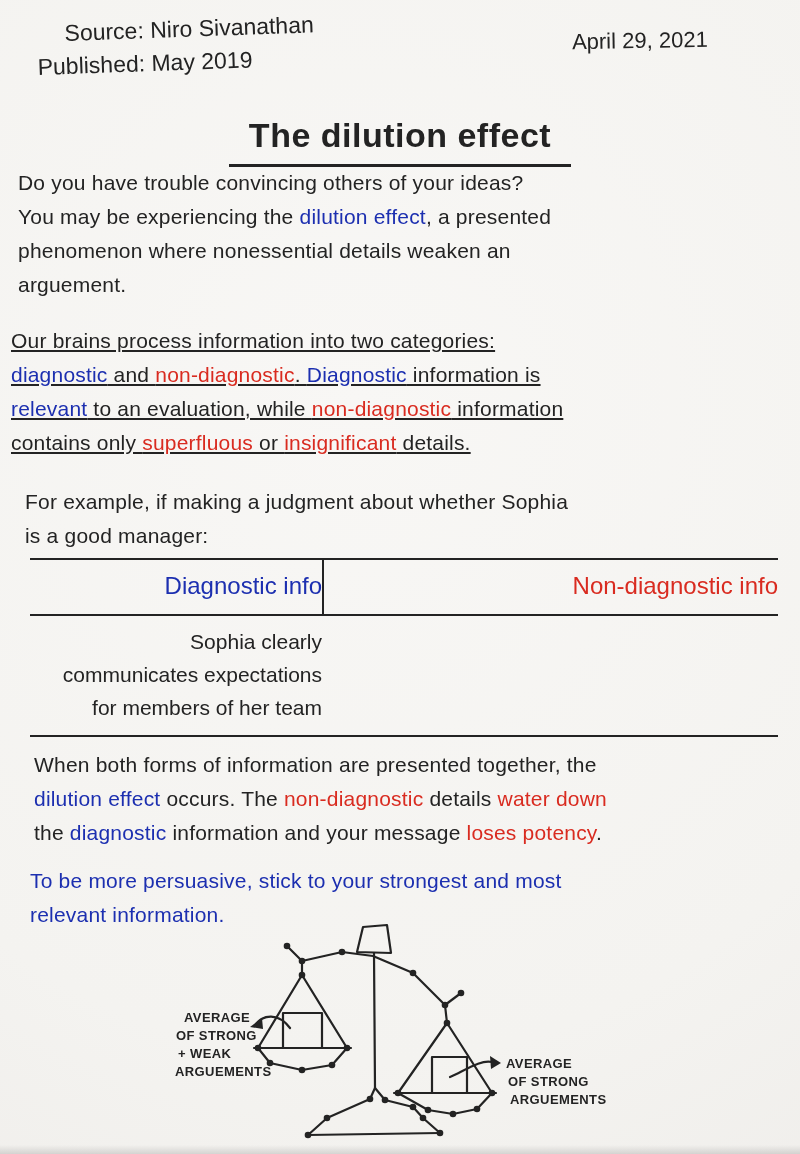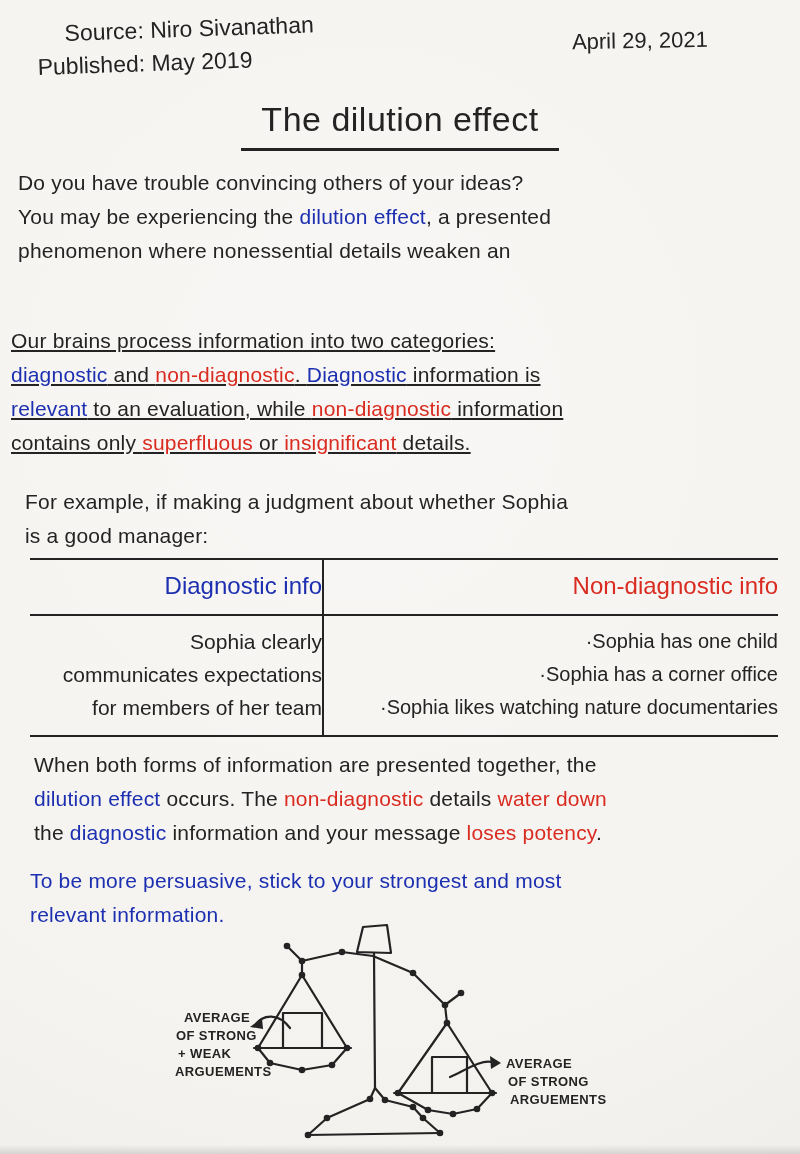--- a/index.html
+++ b/index.html
@@ -16,21 +16,21 @@
     content:"";position:absolute;left:0;right:0;bottom:0;height:9px;
     background:linear-gradient(to bottom, rgba(0,0,0,0), rgba(0,0,0,0.12));
     pointer-events:none;
   }
   .c-ink{color:var(--ink);}
   .c-blue{color:var(--blue);}
   .c-red{color:var(--red);}
   .hdr-left{position:absolute;left:36px;top:18px;font-size:23px;line-height:33px;transform:rotate(-2deg);transform-origin:left top;}
   .hdr-left .src{padding-left:28px;}
   .hdr-date{position:absolute;left:572px;top:28px;font-size:22px;transform:rotate(-1deg);}
-  .title{position:absolute;left:0;right:0;top:100px;margin:0;text-align:center;font-weight:normal;}
+  .title{position:absolute;left:0;right:0;top:100px;margin:16px;text-align:center;font-weight:bold;}
   .title-inner{display:inline-block;font-size:34px;letter-spacing:0.5px;border-bottom:3px solid var(--ink);padding:0 20px 9px 20px;}
   .para{position:absolute;font-size:21px;line-height:34px;letter-spacing:0.2px;}
   .para .line{white-space:pre;}
   .p-intro{left:18px;top:166px;}
   .p-categories{left:11px;top:324px;text-decoration:underline;}
   .p-example{left:25px;top:477px;margin-top:8px;}
   .p-dilution{left:34px;top:748px;}
   .p-advice{left:30px;top:864px;}
   .ctable{position:absolute;left:30px;top:558px;width:748px;border-top:2.5px solid var(--ink);border-bottom:2.5px solid var(--ink);text-align:right;}
   .thead{display:grid;grid-template-columns:292px 1fr;border-bottom:2.5px solid var(--ink);}
@@ -53,20 +53,21 @@
     <div class="pub">Published: May 2019</div>
   </div>
   <div class="hdr-date">April 29, 2021</div>
 
   <h1 class="title"><span class="title-inner">The dilution effect</span></h1>
 
   <div class="para p-intro">
       <div class="line"><span class="c-ink">Do you have trouble convincing others of your ideas?</span></div>
       <div class="line"><span class="c-ink">You may be experiencing the </span><span class="c-blue">dilution effect</span><span class="c-ink">, a presented</span></div>
       <div class="line"><span class="c-ink">phenomenon where nonessential details weaken an</span></div>
+      <div class="line"><span class="c-ink">arguement.</span></div>
     </div>
 
   <div class="para p-categories">
       <div class="line"><span class="c-ink">Our brains process information into two categories:</span></div>
       <div class="line"><span class="c-blue">diagnostic</span><span class="c-ink"> and </span><span class="c-red">non-diagnostic</span><span class="c-ink">. </span><span class="c-blue">Diagnostic</span><span class="c-ink"> information is</span></div>
       <div class="line"><span class="c-blue">relevant</span><span class="c-ink"> to an evaluation, while </span><span class="c-red">non-diagnostic</span><span class="c-ink"> information</span></div>
       <div class="line"><span class="c-ink">contains only </span><span class="c-red">superfluous</span><span class="c-ink"> or </span><span class="c-red">insignificant</span><span class="c-ink"> details.</span></div>
     </div>
 
   <div class="para p-example">
@@ -77,25 +78,20 @@
   <div class="ctable">
     <div class="thead">
       <div class="th th-left"><span class="c-blue">Diagnostic info</span></div>
       <div class="th th-right"><span class="c-red">Non-diagnostic info</span></div>
     </div>
     <div class="tbody">
       <div class="td td-left">
           <div class="line"><span class="c-ink">Sophia clearly</span></div>
           <div class="line"><span class="c-ink">communicates expectations</span></div>
           <div class="line"><span class="c-ink">for members of her team</span></div>
-        </div>
-      <div class="td td-right">
-          <div class="line"><span class="c-ink">·Sophia has one child</span></div>
-          <div class="line"><span class="c-ink">·Sophia has a corner office</span></div>
-          <div class="line"><span class="c-ink">·Sophia likes watching nature documentaries</span></div>
         </div>
     </div>
   </div>
 
   <div class="para p-advice">
       <div class="line"><span class="c-blue">To be more persuasive, stick to your strongest and most</span></div>
       <div class="line"><span class="c-blue">relevant information.</span></div>
     </div>
 
   <div class="para p-dilution">

